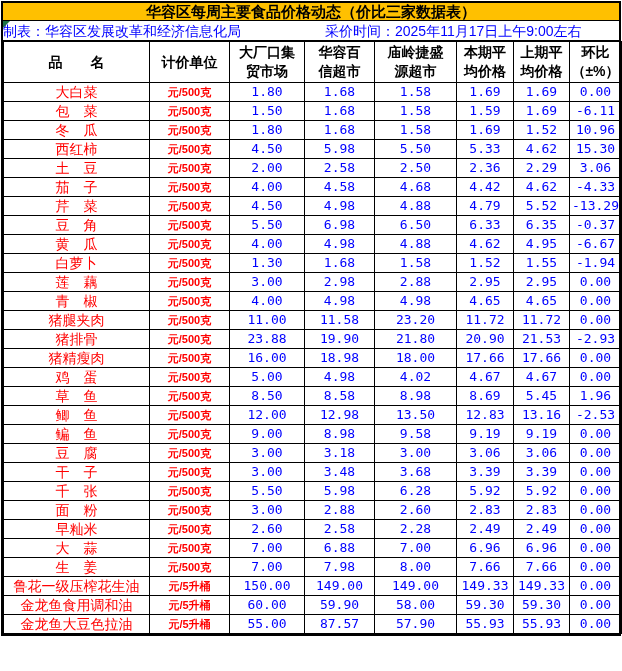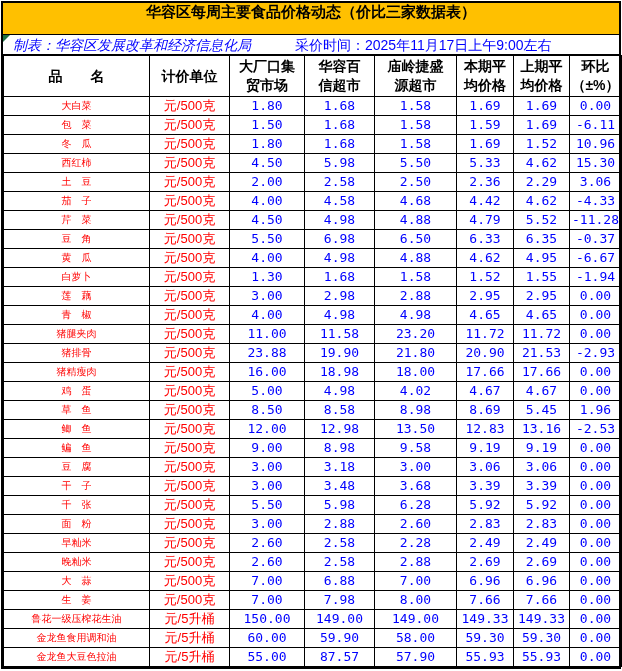--- a/index.html
+++ b/index.html
@@ -17,37 +17,37 @@
     -webkit-font-smoothing:none;
   }
   .sheet{
     position:relative;
     margin:1px;
     width:620px;
     border:2px solid var(--grid);
     background:#FFFFFF;
   }
   .title-bar{
-    height:32px;line-height:18px;
+    height:18px;line-height:18px;
     background:var(--title-bg);
     border-bottom:1px solid var(--grid);
     text-align:center;
     font-size:15px;font-weight:bold;color:#000;
     overflow:hidden;white-space:nowrap;
   }
   .info-bar{
     position:relative;
     height:20px;line-height:20px;
     border-bottom:1px solid var(--grid);
     display:flex;align-items:center;
     font-size:14px;color:var(--info-blue);
     white-space:nowrap;overflow:hidden;
   }
-  .info-maker{flex:0 0 auto;margin-left:10px;width:282px;font-style:italic;}
-  .info-time{flex:0 0 auto;}
+  .info-maker{flex:0 0 auto;width:282px;}
+  .info-time{flex:0 0 auto;margin-left:40px;}
   .err-triangle{
     position:absolute;top:0;left:0;width:0;height:0;
     border-top:7px solid #1E7145;
     border-right:7px solid transparent;
   }
   table{
     width:100%;
     border-collapse:collapse;
     table-layout:fixed;
   }
@@ -57,22 +57,22 @@
     text-align:center;
     vertical-align:middle;
     overflow:hidden;
   }
   th{
     height:41px;
     font-size:14px;font-weight:bold;color:#000;
     white-space:pre-line;line-height:19px;
   }
   td{height:18px;line-height:18px;}
-  td.name{color:var(--label-red);font-size:10px;white-space:nowrap;}
-  td.unit{color:var(--label-red);font-size:13px;white-space:nowrap;}
+  td.name{color:var(--label-red);font-size:14px;white-space:nowrap;}
+  td.unit{color:var(--label-red);font-size:11px;white-space:nowrap;font-weight:bold;}
   td.num{
     color:var(--value-blue);
     font-size:13px;
     font-family:"DejaVu Sans Mono","Liberation Mono",monospace;
     letter-spacing:0px;white-space:nowrap;
   }
 </style>
 </head>
 <body>
 
@@ -177,21 +177,21 @@
       <td class="num">-4.33</td>
     </tr>
         <tr>
       <td class="name">芹　菜</td>
       <td class="unit">元/500克</td>
       <td class="num">4.50</td>
       <td class="num">4.98</td>
       <td class="num">4.88</td>
       <td class="num">4.79</td>
       <td class="num">5.52</td>
-      <td class="num">-11.28</td>
+      <td class="num">-13.29</td>
     </tr>
         <tr>
       <td class="name">豆　角</td>
       <td class="unit">元/500克</td>
       <td class="num">5.50</td>
       <td class="num">6.98</td>
       <td class="num">6.50</td>
       <td class="num">6.33</td>
       <td class="num">6.35</td>
       <td class="num">-0.37</td>
@@ -347,30 +347,20 @@
       <td class="num">0.00</td>
     </tr>
         <tr>
       <td class="name">早籼米</td>
       <td class="unit">元/500克</td>
       <td class="num">2.60</td>
       <td class="num">2.58</td>
       <td class="num">2.28</td>
       <td class="num">2.49</td>
       <td class="num">2.49</td>
-      <td class="num">0.00</td>
-    </tr>
-        <tr>
-      <td class="name">晚籼米</td>
-      <td class="unit">元/500克</td>
-      <td class="num">2.60</td>
-      <td class="num">2.58</td>
-      <td class="num">2.88</td>
-      <td class="num">2.69</td>
-      <td class="num">2.69</td>
       <td class="num">0.00</td>
     </tr>
         <tr>
       <td class="name">大　蒜</td>
       <td class="unit">元/500克</td>
       <td class="num">7.00</td>
       <td class="num">6.88</td>
       <td class="num">7.00</td>
       <td class="num">6.96</td>
       <td class="num">6.96</td>

